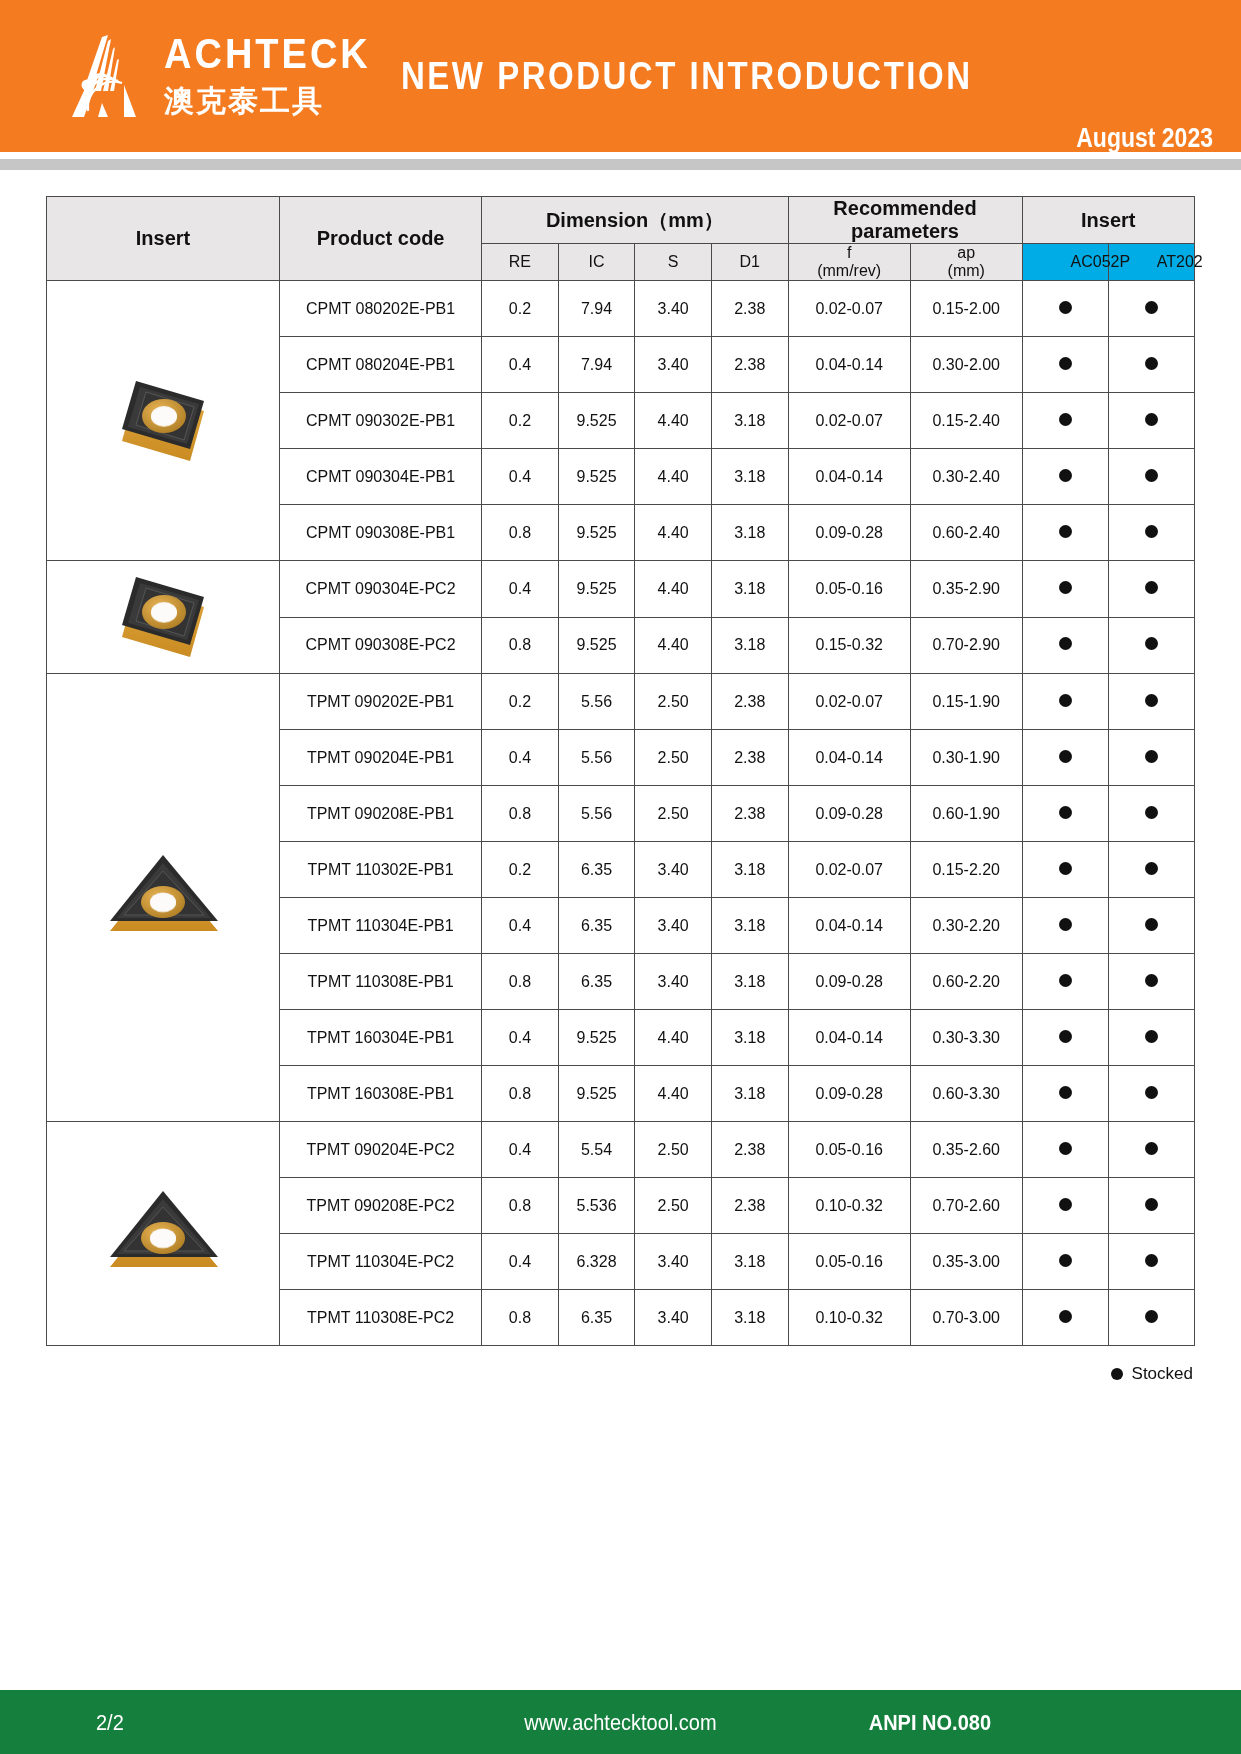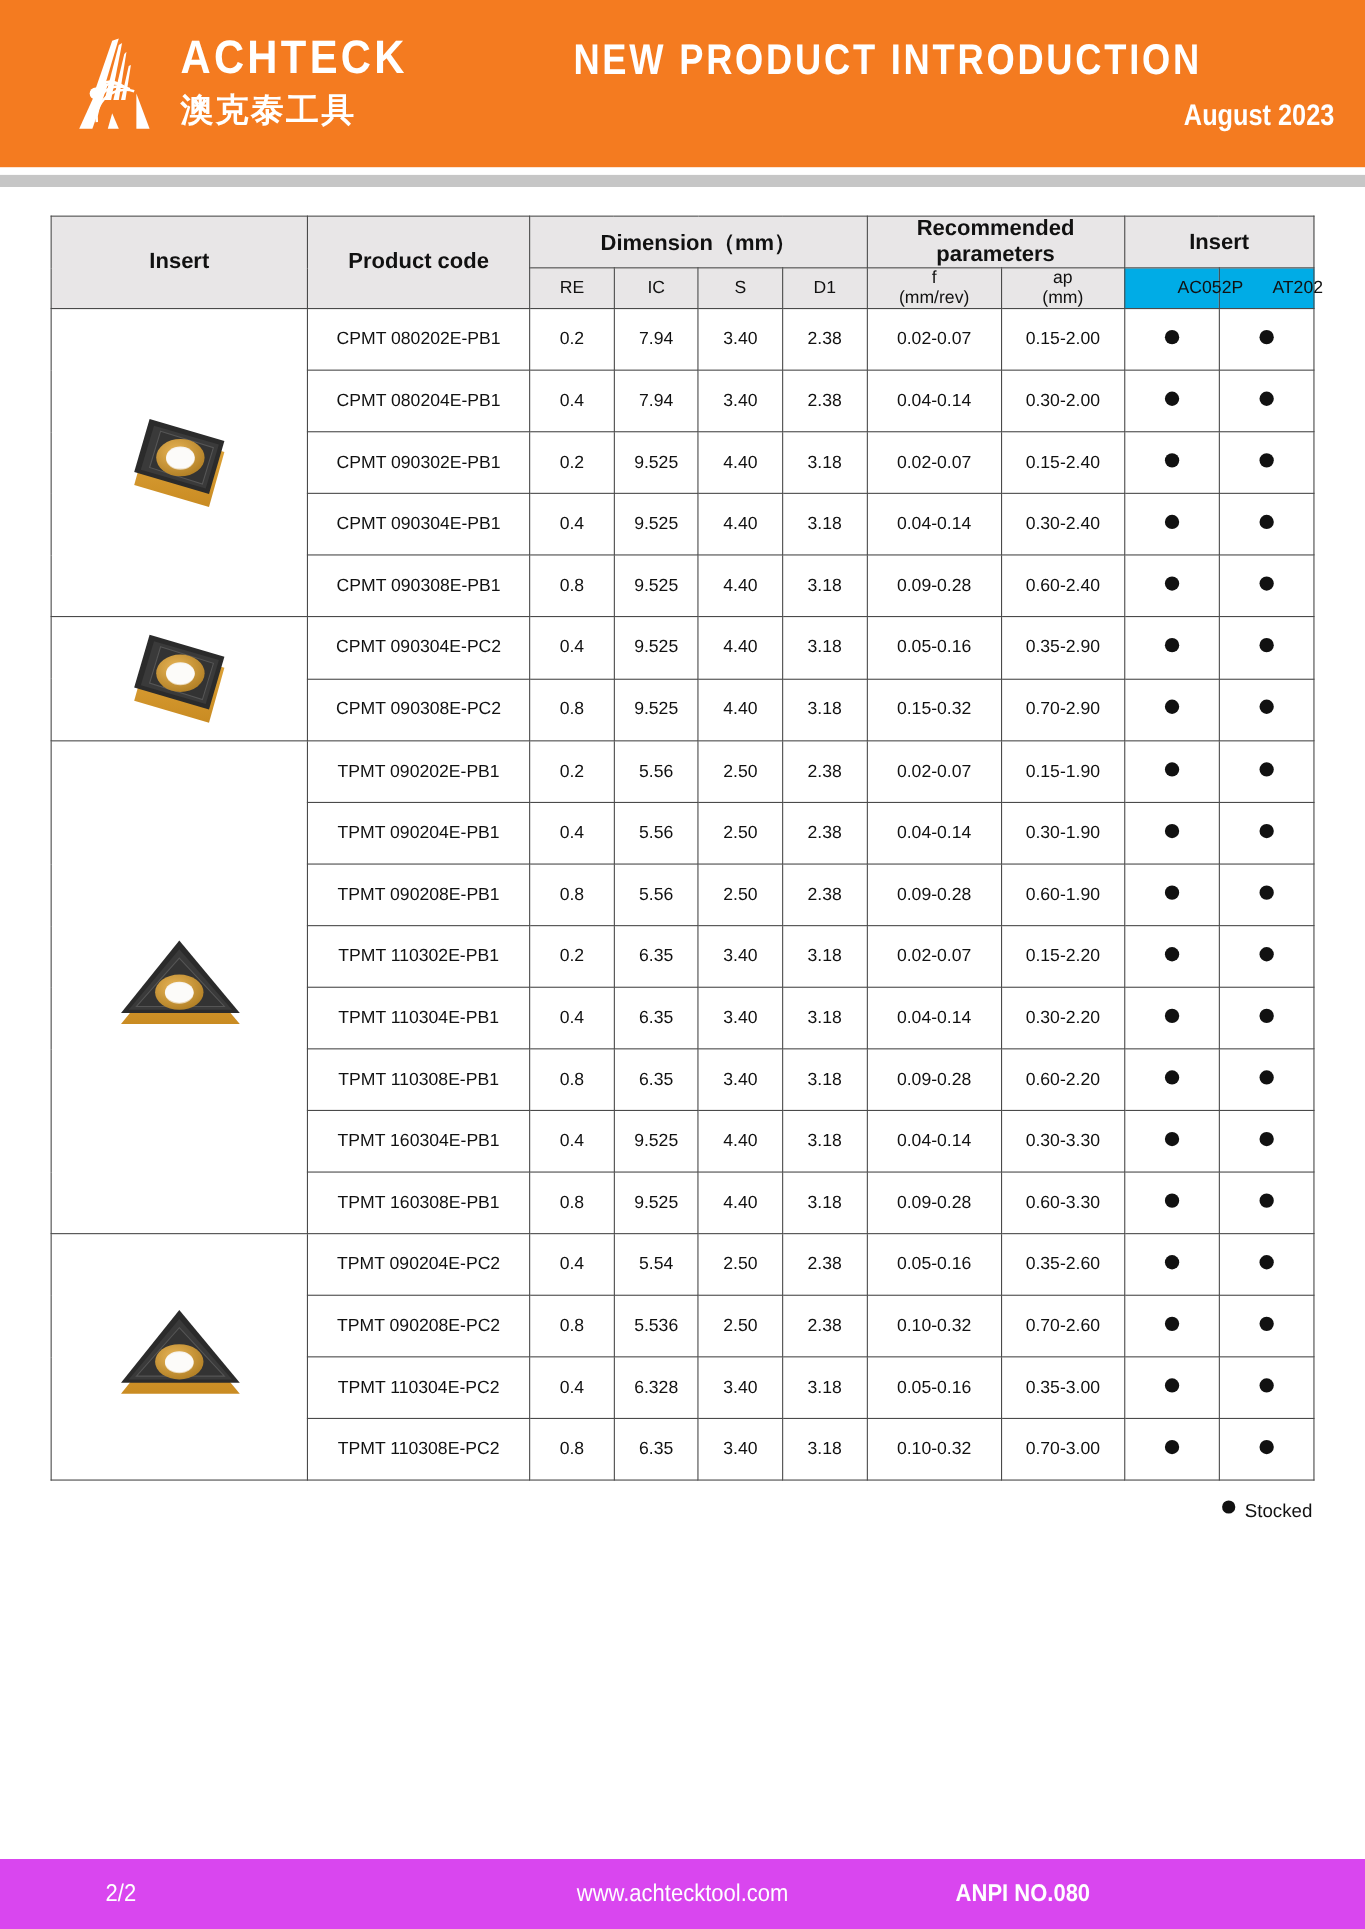--- a/index.html
+++ b/index.html
@@ -33,22 +33,22 @@
     transform: scaleY(1.12); transform-origin: left center;
   }
   .logo-cn {
     color: #fff; font-weight: 700; font-size: 30px;
     letter-spacing: 2px; line-height: 1.15; margin-top: 12px;
     font-family: "DejaVu Sans", sans-serif;
   }
   .header-right {
     position: absolute; right: 0; top: 0; bottom: 0;
     width: 900px;
-    display: flex; flex-direction: column;
-    align-items: center; justify-content: center;
+    display: flex; flex-direction: row;
+    align-items: center; justify-content: space-between;
     padding-right: 28px;
   }
   .hdr-title {
     color: #fff; font-weight: 700; font-size: 33px;
     letter-spacing: 2.5px; text-align: center;
     transform: scaleY(1.18); transform-origin: center;
     margin-left: 60px;
   }
   .hdr-date {
     color: #fff; font-weight: 700; font-size: 23px;
@@ -117,30 +117,30 @@
 
   
   .grp-bottom td { border-bottom: 2px solid #3a3a3a; }
 
   
   .insert-img { width: 100%; height: 100%; display: flex; align-items: center; justify-content: center; }
   svg.insert-svg { display: block; }
 
   
   .legend {
-    display: flex; align-items: flex-start; justify-content: flex-end;
+    display: flex; align-items: center; justify-content: flex-end;
     padding: 18px 48px 0 0;
     font-size: 17px; color: #111;
   }
   .legend .dot { margin-right: 9px; width: 12px; height: 12px; }
 
   
   .footer {
     position: absolute; left: 0; right: 0; bottom: 0;
-    height: 64px; background: #d946ef;
+    height: 64px; background: #15803d;
     display: flex; align-items: center;
     color: #fff; font-size: 20px;
   }
   .footer .pg { position: absolute; left: 96px; transform: scaleY(1.1); }
   .footer .site { width: 100%; text-align: center; transform: scaleY(1.1); }
   .footer .anpi { position: absolute; right: 250px; font-weight: 700; transform: scaleY(1.1); }
 </style>
 </head>
 <body>
 

